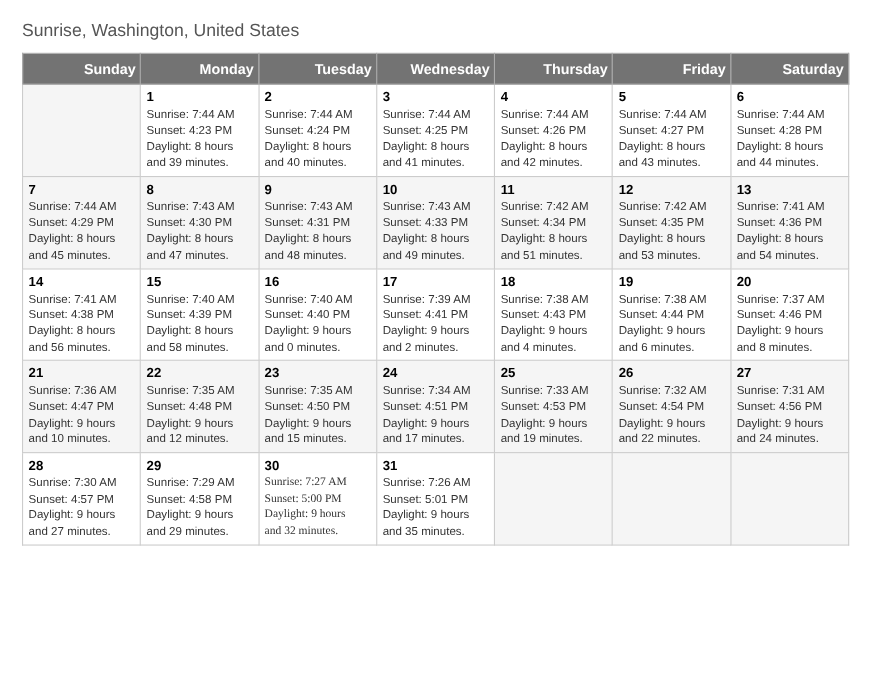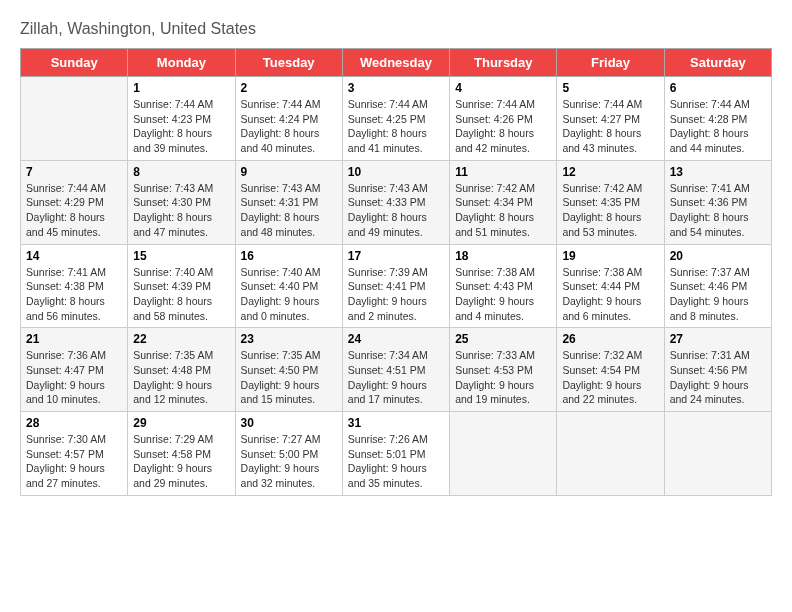--- a/index.html
+++ b/index.html
@@ -45,24 +45,24 @@
     .calendar-subtitle {
       font-size: 16px;
       color: #555;
     }
     .calendar-table {
       width: 100%;
       border-collapse: collapse;
       font-size: 11px;
     }
     .calendar-table thead tr th {
-      background-color: #ef4444;
+      background-color: #737373;
       color: #fff;
       padding: 6px 4px;
-      text-align: center;
+      text-align: right;
       font-size: 13px;
       font-weight: bold;
       border: 1px solid #aaa;
       margin-top: 12px;
     }
     .calendar-table tbody tr td {
       vertical-align: top;
       padding: 4px 5px;
       border: 1px solid #ccc;
       min-height: 80px;
@@ -85,21 +85,21 @@
       font-size: 10.5px;
       color: #333;
       line-height: 1.4;
     }
   </style>
 </head>
 <body>
 
 <div class="header-section">
   <div class="title-section">
-    <div class="calendar-subtitle">Zillah, Washington, United States</div>
+    <div class="calendar-subtitle">Sunrise, Washington, United States</div>
   </div>
 </div>
 
 <table class="calendar-table">
   <thead>
     <tr>
     <th>Sunday</th>
         <th>Monday</th>
         <th>Tuesday</th>
         <th>Wednesday</th>
@@ -317,21 +317,21 @@
         </td>
         <td>
           <span class="day-number">29</span>
           <div class="day-info" style="white-space: pre-line;">Sunrise: 7:29 AM
 Sunset: 4:58 PM
 Daylight: 9 hours
 and 29 minutes.</div>
         </td>
         <td>
           <span class="day-number">30</span>
-          <div class="day-info" style="white-space: pre-line;">Sunrise: 7:27 AM
+          <div class="day-info" style="white-space: pre-line; font-family: Liberation Serif, serif;">Sunrise: 7:27 AM
 Sunset: 5:00 PM
 Daylight: 9 hours
 and 32 minutes.</div>
         </td>
         <td>
           <span class="day-number">31</span>
           <div class="day-info" style="white-space: pre-line;">Sunrise: 7:26 AM
 Sunset: 5:01 PM
 Daylight: 9 hours
 and 35 minutes.</div>

